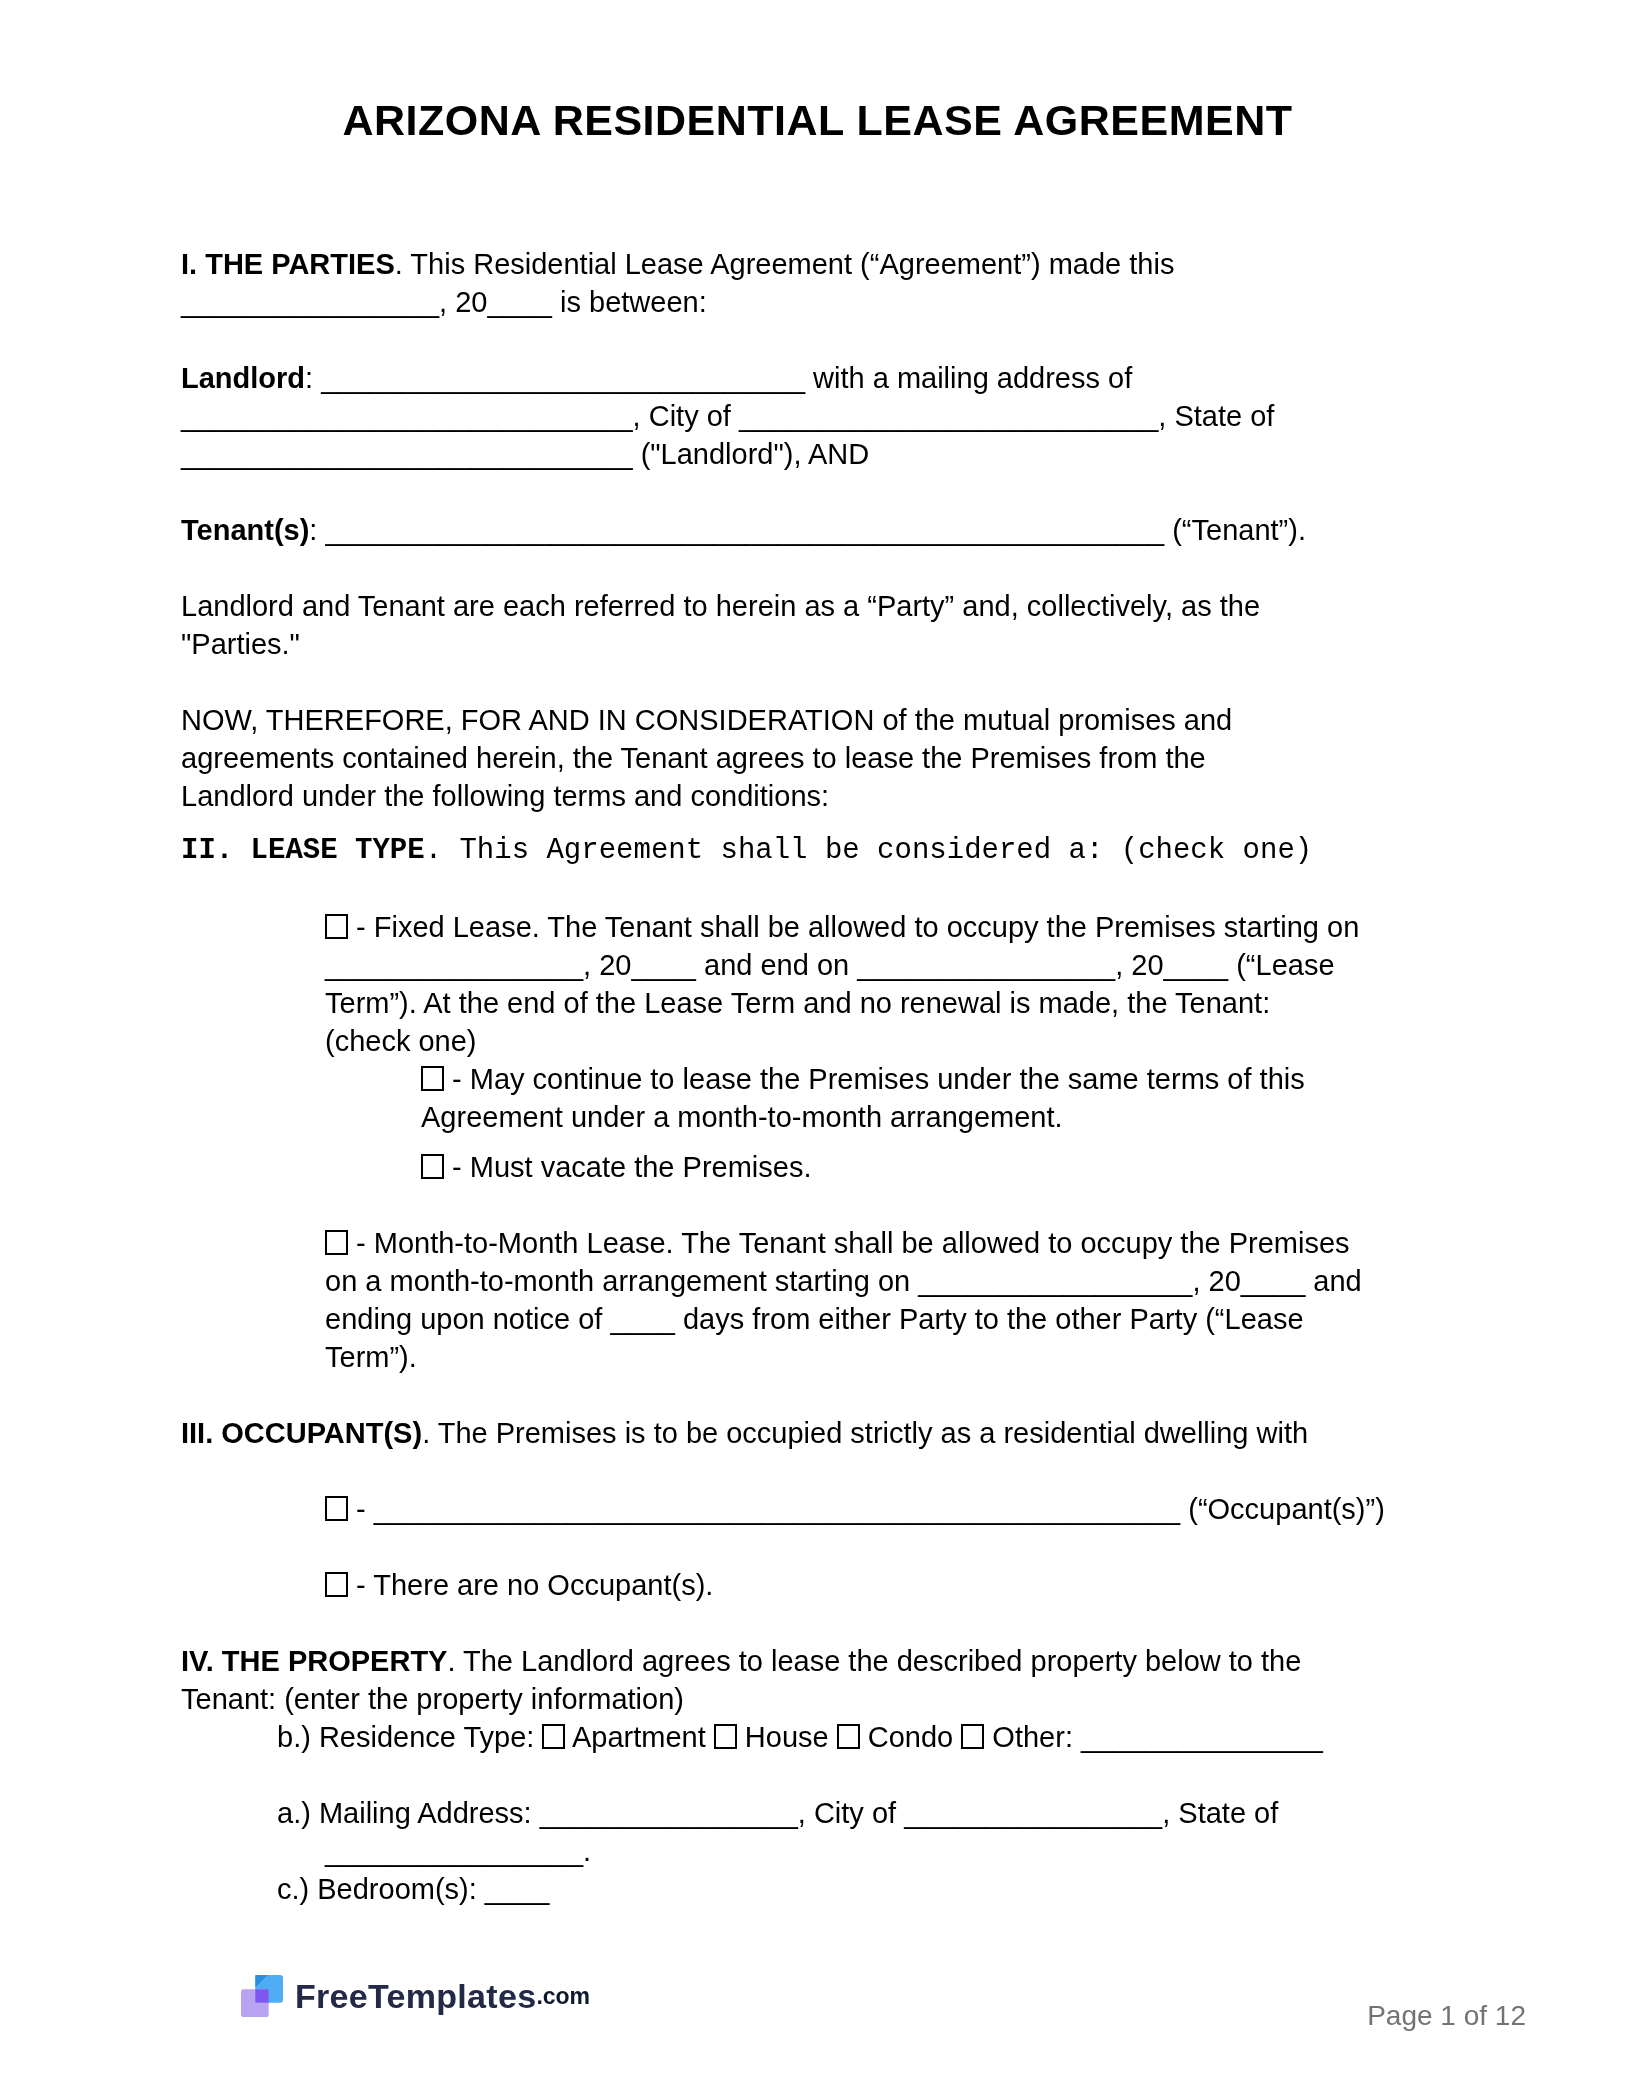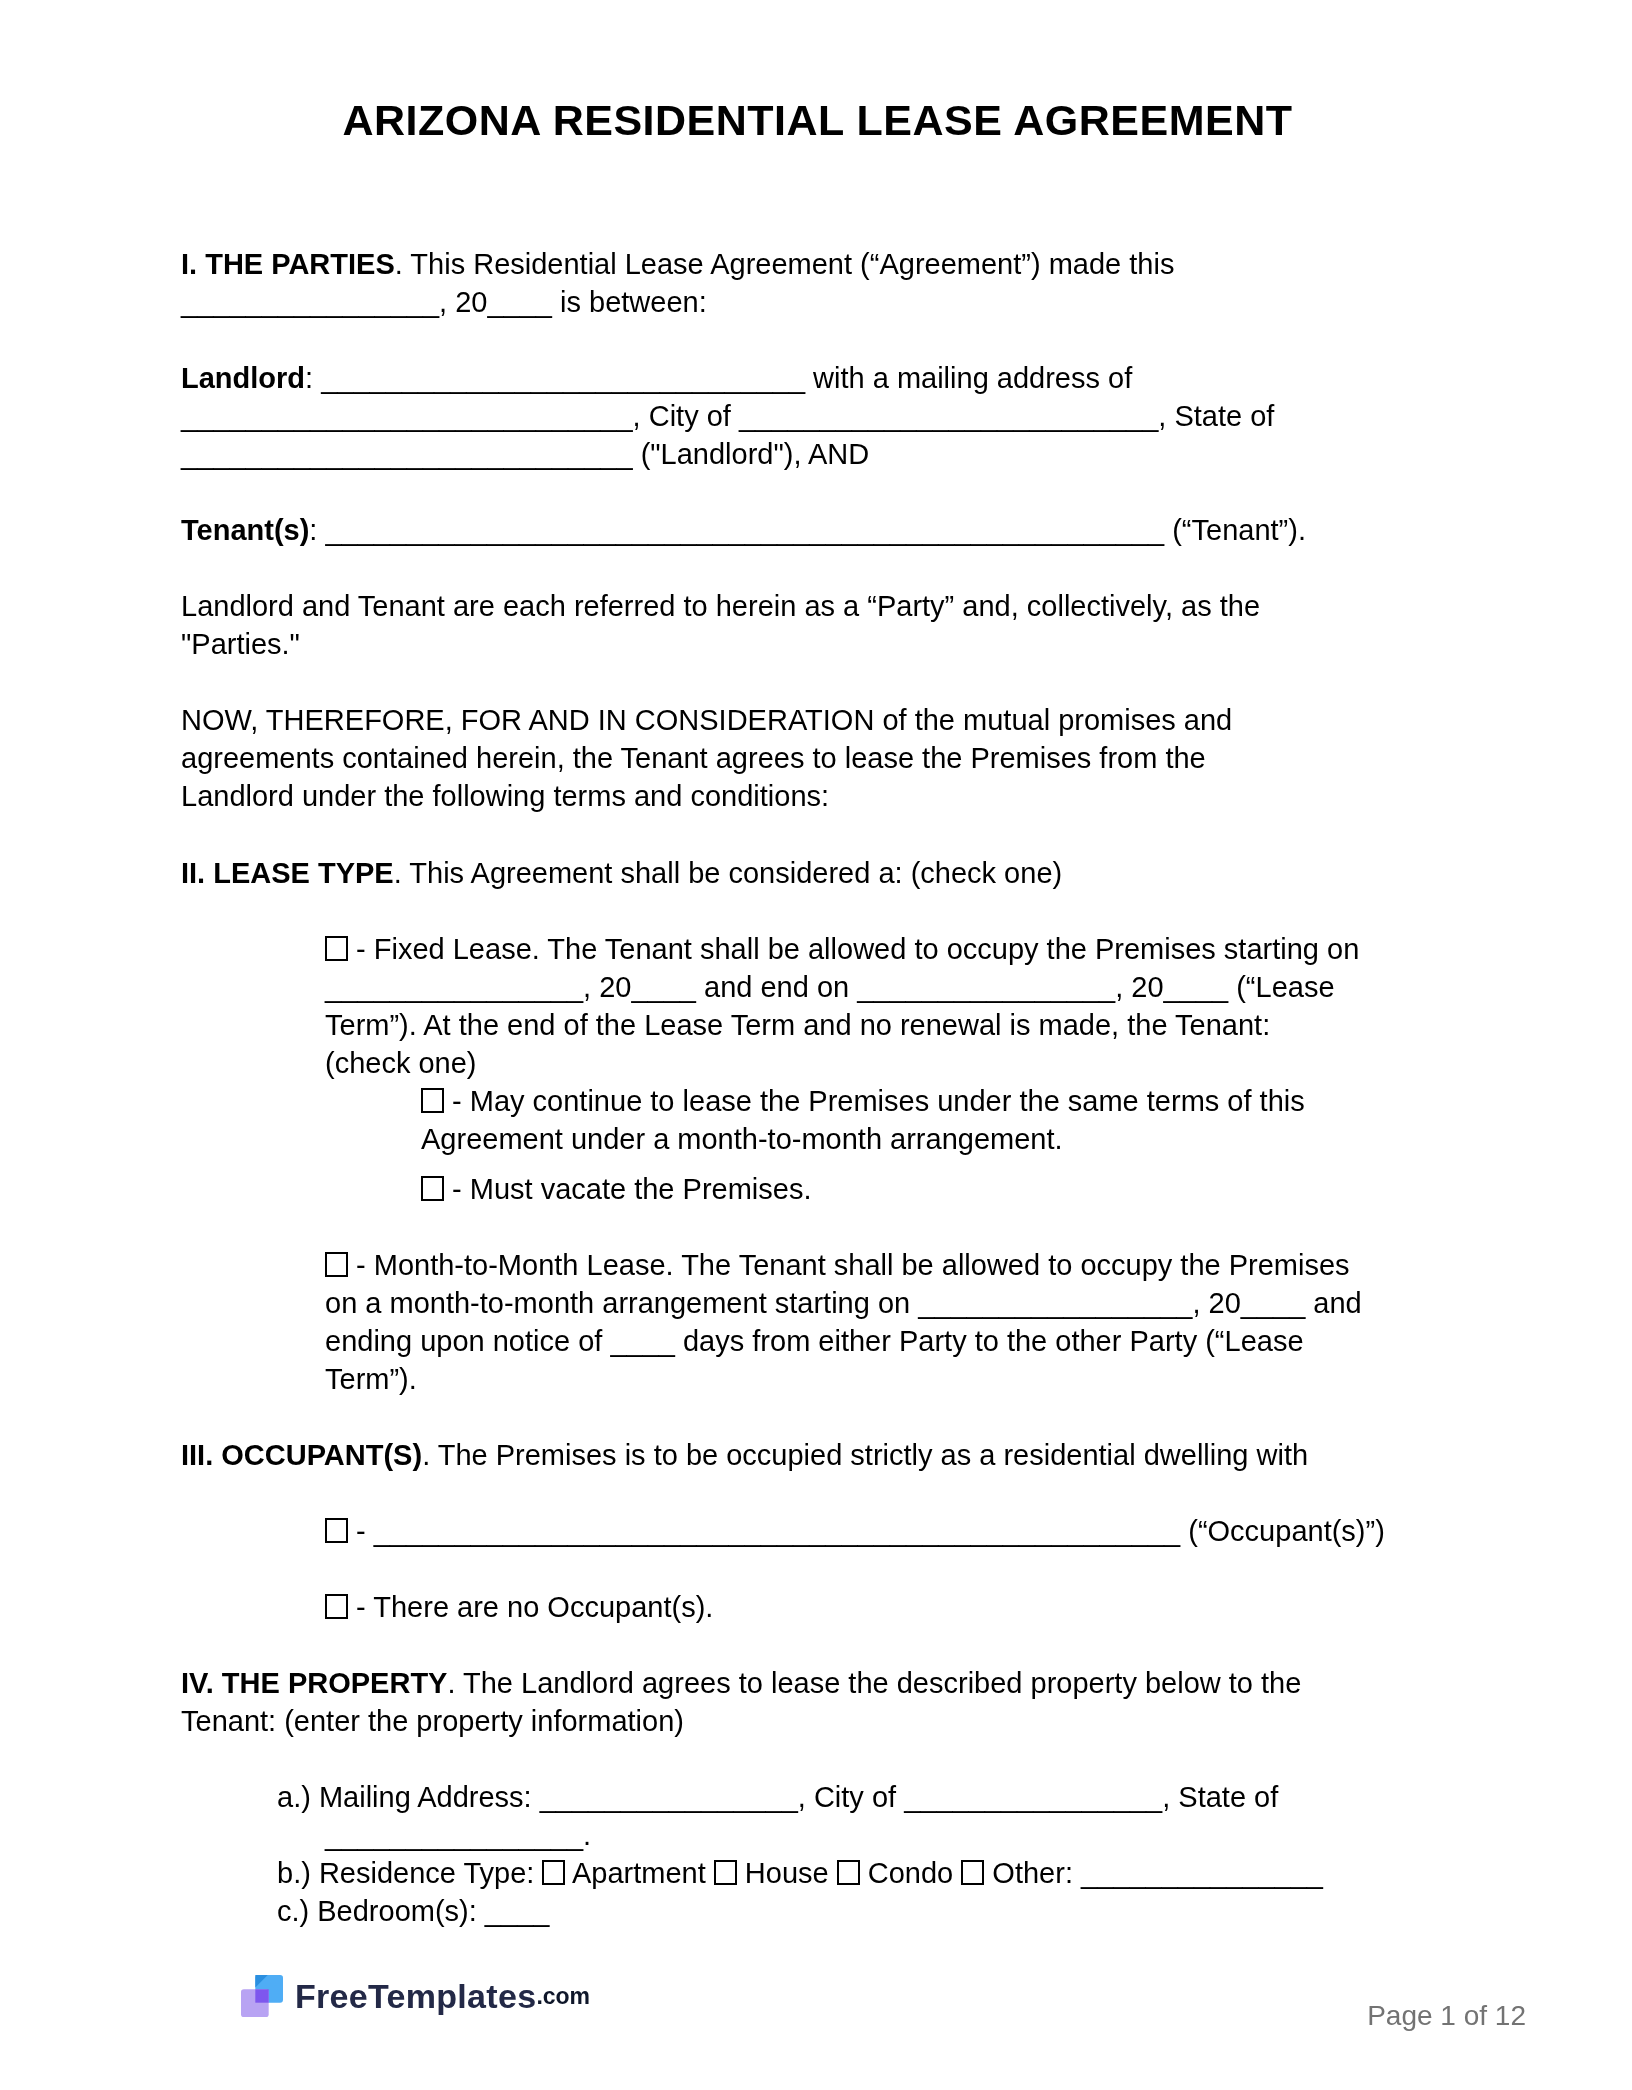--- a/index.html
+++ b/index.html
@@ -86,21 +86,21 @@
         </div>
         <div class="block" style="margin-left: 0px; margin-top: 38px;">
           <div class="line"><span>Landlord and Tenant are each referred to herein as a “Party” and, collectively, as the</span></div>
           <div class="line"><span>"Parties."</span></div>
         </div>
         <div class="block" style="margin-left: 0px; margin-top: 38px;">
           <div class="line"><span>NOW, THEREFORE, FOR AND IN CONSIDERATION of the mutual promises and</span></div>
           <div class="line"><span>agreements contained herein, the Tenant agrees to lease the Premises from the</span></div>
           <div class="line"><span>Landlord under the following terms and conditions:</span></div>
         </div>
-        <div class="block" style="margin-left: 0px; margin-top: 39px;">
+        <div class="block" style="margin-left: 0px; margin-top: 17px; font-family: Liberation Mono, monospace;">
           <div class="line"><span class="bold">II. LEASE TYPE</span><span>. This Agreement shall be considered a: (check one)</span></div>
         </div>
         <div class="block" style="margin-left: 144px; margin-top: 38px;">
           <div class="line"><span class="cb"></span><span> - Fixed Lease. The Tenant shall be allowed to occupy the Premises starting on</span></div>
           <div class="line"><span>________________, 20____ and end on ________________, 20____ (“Lease</span></div>
           <div class="line"><span>Term”). At the end of the Lease Term and no renewal is made, the Tenant:</span></div>
           <div class="line"><span>(check one)</span></div>
         </div>
         <div class="block" style="margin-left: 240px; margin-top: 0px;">
           <div class="line"><span class="cb"></span><span> - May continue to lease the Premises under the same terms of this</span></div>
@@ -121,26 +121,26 @@
         <div class="block" style="margin-left: 144px; margin-top: 38px;">
           <div class="line"><span class="cb"></span><span> - __________________________________________________ (“Occupant(s)”)</span></div>
         </div>
         <div class="block" style="margin-left: 144px; margin-top: 38px;">
           <div class="line"><span class="cb"></span><span> - There are no Occupant(s).</span></div>
         </div>
         <div class="block" style="margin-left: 0px; margin-top: 38px;">
           <div class="line"><span class="bold">IV. THE PROPERTY</span><span>. The Landlord agrees to lease the described property below to the</span></div>
           <div class="line"><span>Tenant: (enter the property information)</span></div>
         </div>
+        <div class="block" style="margin-left: 96px; margin-top: 0px;">
+          <div class="line"><span>b.) Residence Type: </span><span class="cb"></span><span> Apartment </span><span class="cb"></span><span> House </span><span class="cb"></span><span> Condo </span><span class="cb"></span><span> Other: _______________</span></div>
+        </div>
         <div class="block" style="margin-left: 96px; margin-top: 38px;">
           <div class="line"><span>a.) Mailing Address: ________________, City of ________________, State of</span></div>
           <div class="line" style="margin-left: 48px;"><span>________________.</span></div>
-        </div>
-        <div class="block" style="margin-left: 96px; margin-top: 0px;">
-          <div class="line"><span>b.) Residence Type: </span><span class="cb"></span><span> Apartment </span><span class="cb"></span><span> House </span><span class="cb"></span><span> Condo </span><span class="cb"></span><span> Other: _______________</span></div>
         </div>
         <div class="block" style="margin-left: 96px; margin-top: 0px;">
           <div class="line"><span>c.) Bedroom(s): ____</span></div>
         </div>
       </div>
   </div>
 
   <div class="footer">
     <div class="brand">
       <svg width="42" height="42" viewBox="0 0 44 44">

